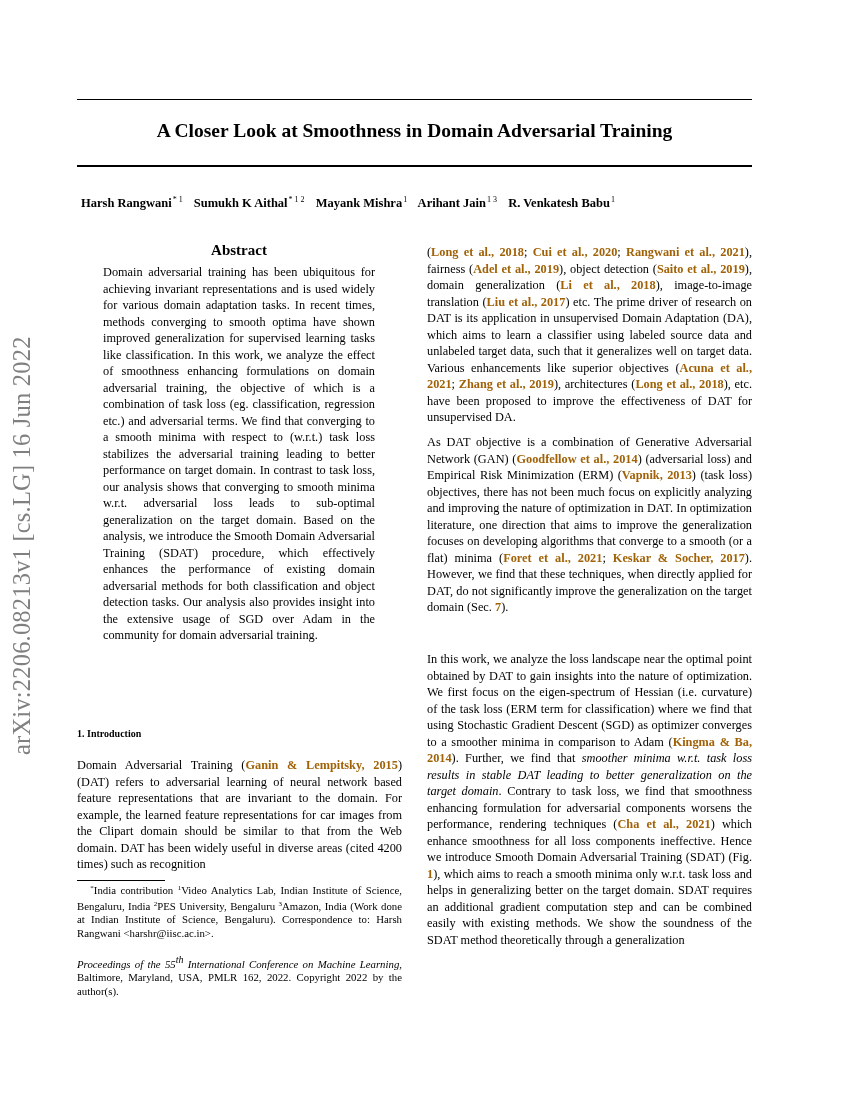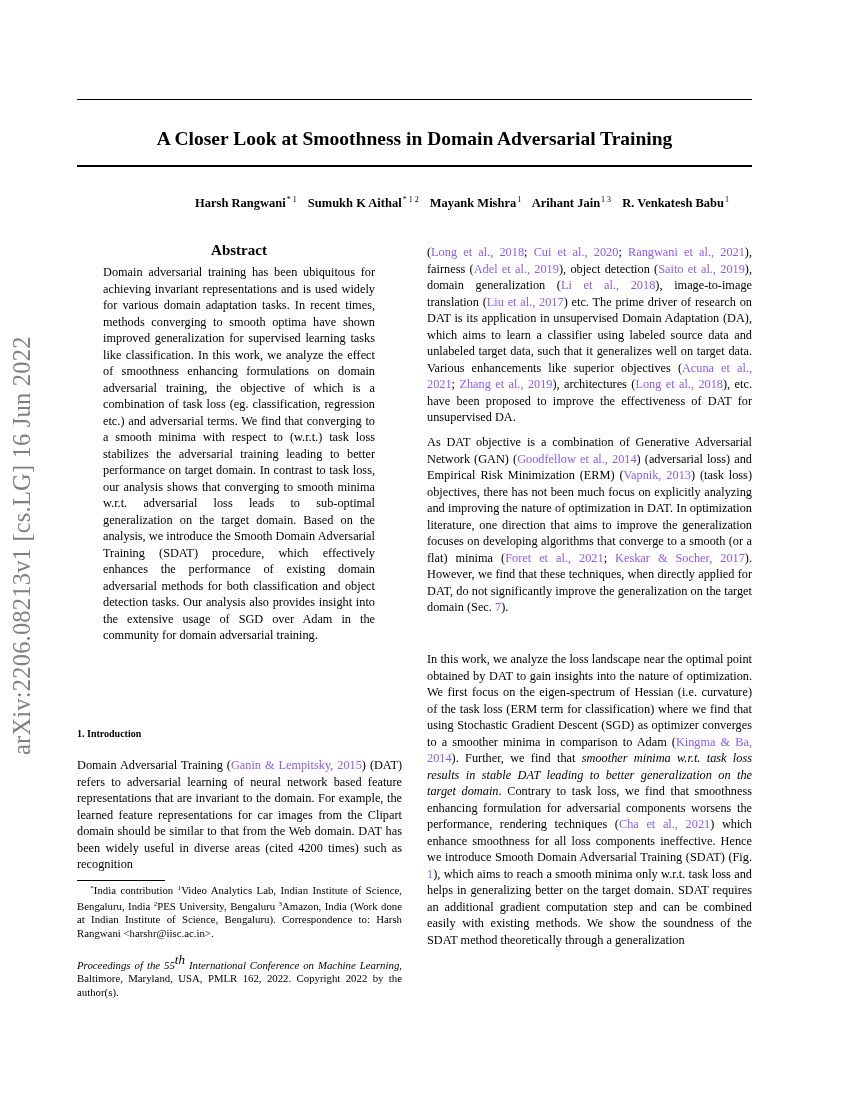--- a/index.html
+++ b/index.html
@@ -2,42 +2,42 @@
 <html><head>
 <meta charset="utf-8">
 <style>
   html, body { margin: 0; padding: 0; background: #ffffff; }
   body { width: 850px; height: 1100px; position: relative; overflow: hidden;
          font-family: "Liberation Serif", serif; color: #000; }
   .rule { position: absolute; left: 77px; width: 675px; background: #000; }
   .rule.top { top: 99px; height: 1px; }
   .rule.bottom { top: 165px; height: 2px; }
   .title { position: absolute; top: 120px; left: 77px; width: 675px; text-align: center;
-           font-weight: bold; font-size: 19.5px; margin-top: 8px; }
-  .authors { position: absolute; top: 195px; left: 62px; width: 675px; text-align: right;
+           font-weight: bold; font-size: 19.5px; }
+  .authors { position: absolute; top: 195px; left: 81px; width: 675px; text-align: left;
              font-weight: bold; font-size: 12.5px; }
   .authors sup { font-weight: normal; font-size: 8px; vertical-align: 5px; margin-right: 8px; margin-left: 1px; }
   .arxiv { position: absolute; left: 8px; top: 295px; width: 42px; height: 460px;
            writing-mode: vertical-rl; transform: rotate(180deg);
            font-family: "Liberation Serif", serif; font-size: 24.5px; color: #808080;
            text-align: left; white-space: nowrap; letter-spacing: 0.2px; }
   .col { position: absolute; font-size: 12.3px; line-height: 16.5px; text-align: justify; }
   .abstract-head { position: absolute; top: 242px; left: 103px; width: 272px; text-align: center;
                    font-weight: bold; font-size: 15px; }
   .abstract { top: 264px; left: 103px; width: 272px; }
   .intro-head { position: absolute; top: 728px; left: 77px; font-weight: bold; font-size: 10px; }
   .intro { top: 757px; left: 77px; width: 325px; }
   .fn-rule { position: absolute; top: 880px; left: 77px; width: 88px; height: 1px; background: #000; }
   .footnote { top: 882px; left: 77px; width: 325px; font-size: 10.8px; line-height: 13.6px; }
   .footnote sup { font-size: 7px; vertical-align: 4px; }
   .proceed { top: 953px; left: 77px; width: 325px; font-size: 10.8px; line-height: 13.6px; }
   .right1 { top: 244px; left: 427px; width: 325px; }
   .right2 { top: 434px; left: 427px; width: 325px; }
   .right3 { top: 651px; left: 427px; width: 325px; }
-  .cite { color: #8b5cf6; }
+  .cite { color: #a16207; font-weight: bold; }
   .it { font-style: italic; }
 </style>
 </head>
 <body>
 
 <div class="arxiv">arXiv:2206.08213v1  [cs.LG]  16 Jun 2022</div>
 
 <div class="rule top"></div>
 <div class="title">A Closer Look at Smoothness in Domain Adversarial Training</div>
 <div class="rule bottom"></div>
@@ -52,19 +52,19 @@
 
 <div class="abstract-head">Abstract</div>
 <div class="col abstract">Domain adversarial training has been ubiquitous for achieving invariant representations and is used widely for various domain adaptation tasks.  In recent times, methods converging to smooth optima have shown improved generalization for supervised learning tasks like classification.  In this work, we analyze the effect of smoothness enhancing formulations on domain adversarial training, the objective of which is a combination of task loss (eg. classification, regression etc.) and adversarial terms. We find that converging to a smooth minima with respect to (w.r.t.) task loss stabilizes the adversarial training leading to better performance on target domain. In contrast to task loss, our analysis shows that converging to smooth minima w.r.t.  adversarial loss leads to sub-optimal generalization on the target domain.  Based on the analysis, we introduce the Smooth Domain Adversarial Training (SDAT) procedure, which effectively enhances the performance of existing domain adversarial methods for both classification and object detection tasks. Our analysis also provides insight into the extensive usage of SGD over Adam in the community for domain adversarial training.</div>
 
 <div class="intro-head">1. Introduction</div>
 <div class="col intro"><span>Domain Adversarial Training (</span><span class="cite">Ganin &amp; Lempitsky, 2015</span><span>) (DAT) refers to adversarial learning of neural network based feature representations that are invariant to the domain. For example, the learned feature representations for car images from the Clipart domain should be similar to that from the Web domain.  DAT has been widely useful in diverse areas (cited 4200 times) such as recognition</span></div>
 
 <div class="fn-rule"></div>
 <div class="col footnote">&nbsp;&nbsp;&nbsp;<sup>*</sup><span>India contribution  </span><sup>1</sup><span>Video Analytics Lab, Indian Institute of Science, Bengaluru, India </span><sup>2</sup><span>PES University, Bengaluru </span><sup>3</sup><span>Amazon, India (Work done at Indian Institute of Science, Bengaluru). Correspondence to: Harsh Rangwani &lt;harshr@iisc.ac.in&gt;.</span></div>
 
-<div class="col proceed"><span class="it">Proceedings of the 55</span><sup class="it" style="font-size:13px">th</sup><span class="it"> International Conference on Machine Learning</span><span>, Baltimore, Maryland, USA, PMLR 162, 2022. Copyright 2022 by the author(s).</span></div>
+<div class="col proceed"><span class="it">Proceedings of the 55</span><sup class="it" style="font-size:10px">th</sup><span class="it"> International Conference on Machine Learning</span><span>, Baltimore, Maryland, USA, PMLR 162, 2022. Copyright 2022 by the author(s).</span></div>
 
 <div class="col right1"><span>(</span><span class="cite">Long et al., 2018</span><span>; </span><span class="cite">Cui et al., 2020</span><span>; </span><span class="cite">Rangwani et al., 2021</span><span>), fairness (</span><span class="cite">Adel et al., 2019</span><span>), object detection (</span><span class="cite">Saito et al., 2019</span><span>), domain generalization (</span><span class="cite">Li et al., 2018</span><span>), image-to-image translation (</span><span class="cite">Liu et al., 2017</span><span>) etc. The prime driver of research on DAT is its application in unsupervised Domain Adaptation (DA), which aims to learn a classifier using labeled source data and unlabeled target data, such that it generalizes well on target data. Various enhancements like superior objectives (</span><span class="cite">Acuna et al., 2021</span><span>; </span><span class="cite">Zhang et al., 2019</span><span>), architectures (</span><span class="cite">Long et al., 2018</span><span>), etc.  have been proposed to improve the effectiveness of DAT for unsupervised DA.</span></div>
 
 <div class="col right2"><span>As DAT objective is a combination of Generative Adversarial Network (GAN) (</span><span class="cite">Goodfellow et al., 2014</span><span>) (adversarial loss) and Empirical Risk Minimization (ERM) (</span><span class="cite">Vapnik, 2013</span><span>) (task loss) objectives, there has not been much focus on explicitly analyzing and improving the nature of optimization in DAT. In optimization literature, one direction that aims to improve the generalization focuses on developing algorithms that converge to a smooth (or a flat) minima (</span><span class="cite">Foret et al., 2021</span><span>; </span><span class="cite">Keskar &amp; Socher, 2017</span><span>).  However, we find that these techniques, when directly applied for DAT, do not significantly improve the generalization on the target domain (Sec. </span><span class="cite">7</span><span>).</span></div>
 
 <div class="col right3"><span>In this work, we analyze the loss landscape near the optimal point obtained by DAT to gain insights into the nature of optimization. We first focus on the eigen-spectrum of Hessian (i.e. curvature) of the task loss (ERM term for classification) where we find that using Stochastic Gradient Descent (SGD) as optimizer converges to a smoother minima in comparison to Adam (</span><span class="cite">Kingma &amp; Ba, 2014</span><span>).  Further, we find that </span><span class="it">smoother minima w.r.t.  task loss results in stable DAT leading to better generalization on the target domain</span><span>.  Contrary to task loss, we find that smoothness enhancing formulation for adversarial components worsens the performance, rendering techniques (</span><span class="cite">Cha et al., 2021</span><span>) which enhance smoothness for all loss components ineffective.   Hence we introduce Smooth Domain Adversarial Training (SDAT) (Fig. </span><span class="cite">1</span><span>), which aims to reach a smooth minima only w.r.t. task loss and helps in generalizing better on the target domain. SDAT requires an additional gradient computation step and can be combined easily with existing methods.  We show the soundness of the SDAT method theoretically through a generalization</span></div>
 
 </body></html>

